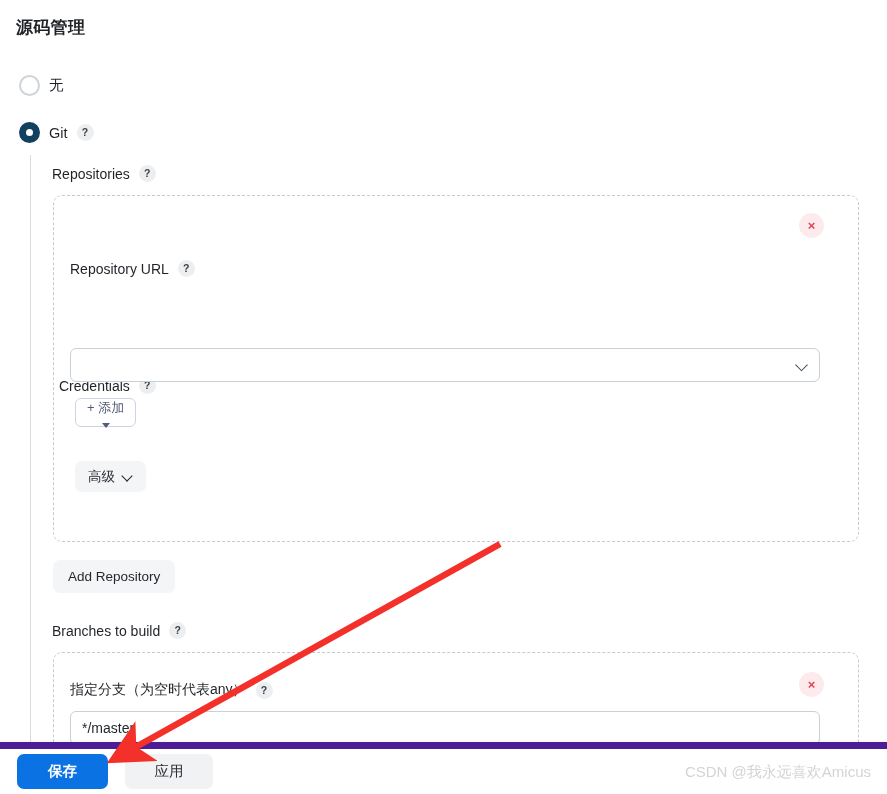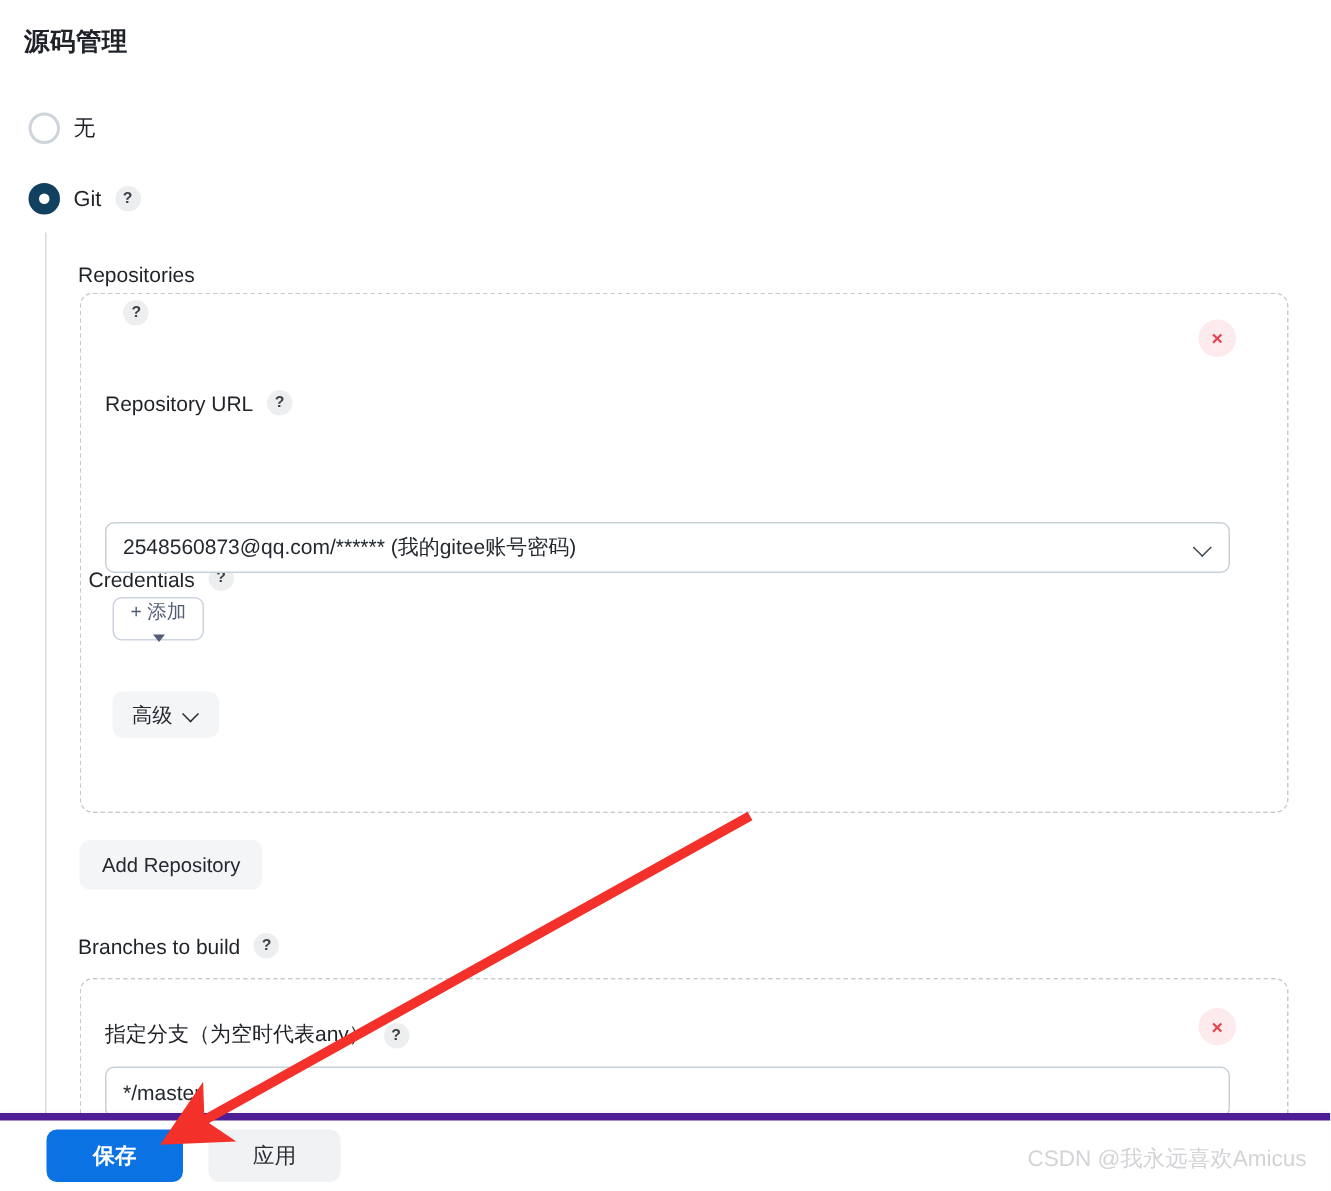--- a/index.html
+++ b/index.html
@@ -98,21 +98,21 @@
   }
 
   .field-label {
     display: flex;
     align-items: center;
     gap: 9px;
     font-size: 14px;
     color: #1f2328;
   }
 
-  .lbl-repositories { position: absolute; left: 21px; top: 20px; flex-direction: column; }
+  .lbl-repositories { position: absolute; left: 21px; top: 10px; }
   .lbl-branches     { position: absolute; left: 21px; top: 467px; }
 
   
   .dashed-panel {
     position: absolute;
     border: 1px dashed #c2cbd2;
     border-radius: 9px;
     background: transparent;
   }
   .repo-panel   { left: 22px; top: 40px;  width: 806px; height: 347px; }
@@ -254,25 +254,25 @@
   }
   .del-repo   { left: 768px; top: 58px; }
   .del-branch { left: 768px; top: 517px; }
 
   
   .bottom-bar {
     position: absolute;
     left: 0; top: 742px;
     width: 887px; height: 52px;
     background: #ffffff;
-    border-top: 5px solid #4c1d95;
+    border-top: 7px solid #4c1d95;
     box-shadow: 0 -1px 3px rgba(0,0,0,0.05);
     display: flex;
     align-items: center;
-    padding-left: 31px;
+    padding-left: 17px;
     gap: 17px;
     z-index: 5;
   }
   .btn-primary {
     height: 35px;
     min-width: 91px;
     border: none;
     border-radius: 7px;
     background: #0a72e3;
     color: #ffffff;
@@ -347,21 +347,20 @@
       <div class="sub-label lbl-repo-url">
         <span>Repository URL</span>
         <span class="help">?</span>
       </div>
 
       <div class="sub-label lbl-credentials">
         <span>Credentials</span>
         <span class="help">?</span>
       </div>
       <div class="select-input">
-        <span>2548560873@qq.com/****** (我的gitee账号密码)</span>
         <span class="chev"></span>
       </div>
 
       <button class="btn-outline">
         <span>+ 添加</span>
         <span class="caret-down"></span>
       </button>
 
       <button class="btn-soft btn-advanced">
         <span>高级</span>

